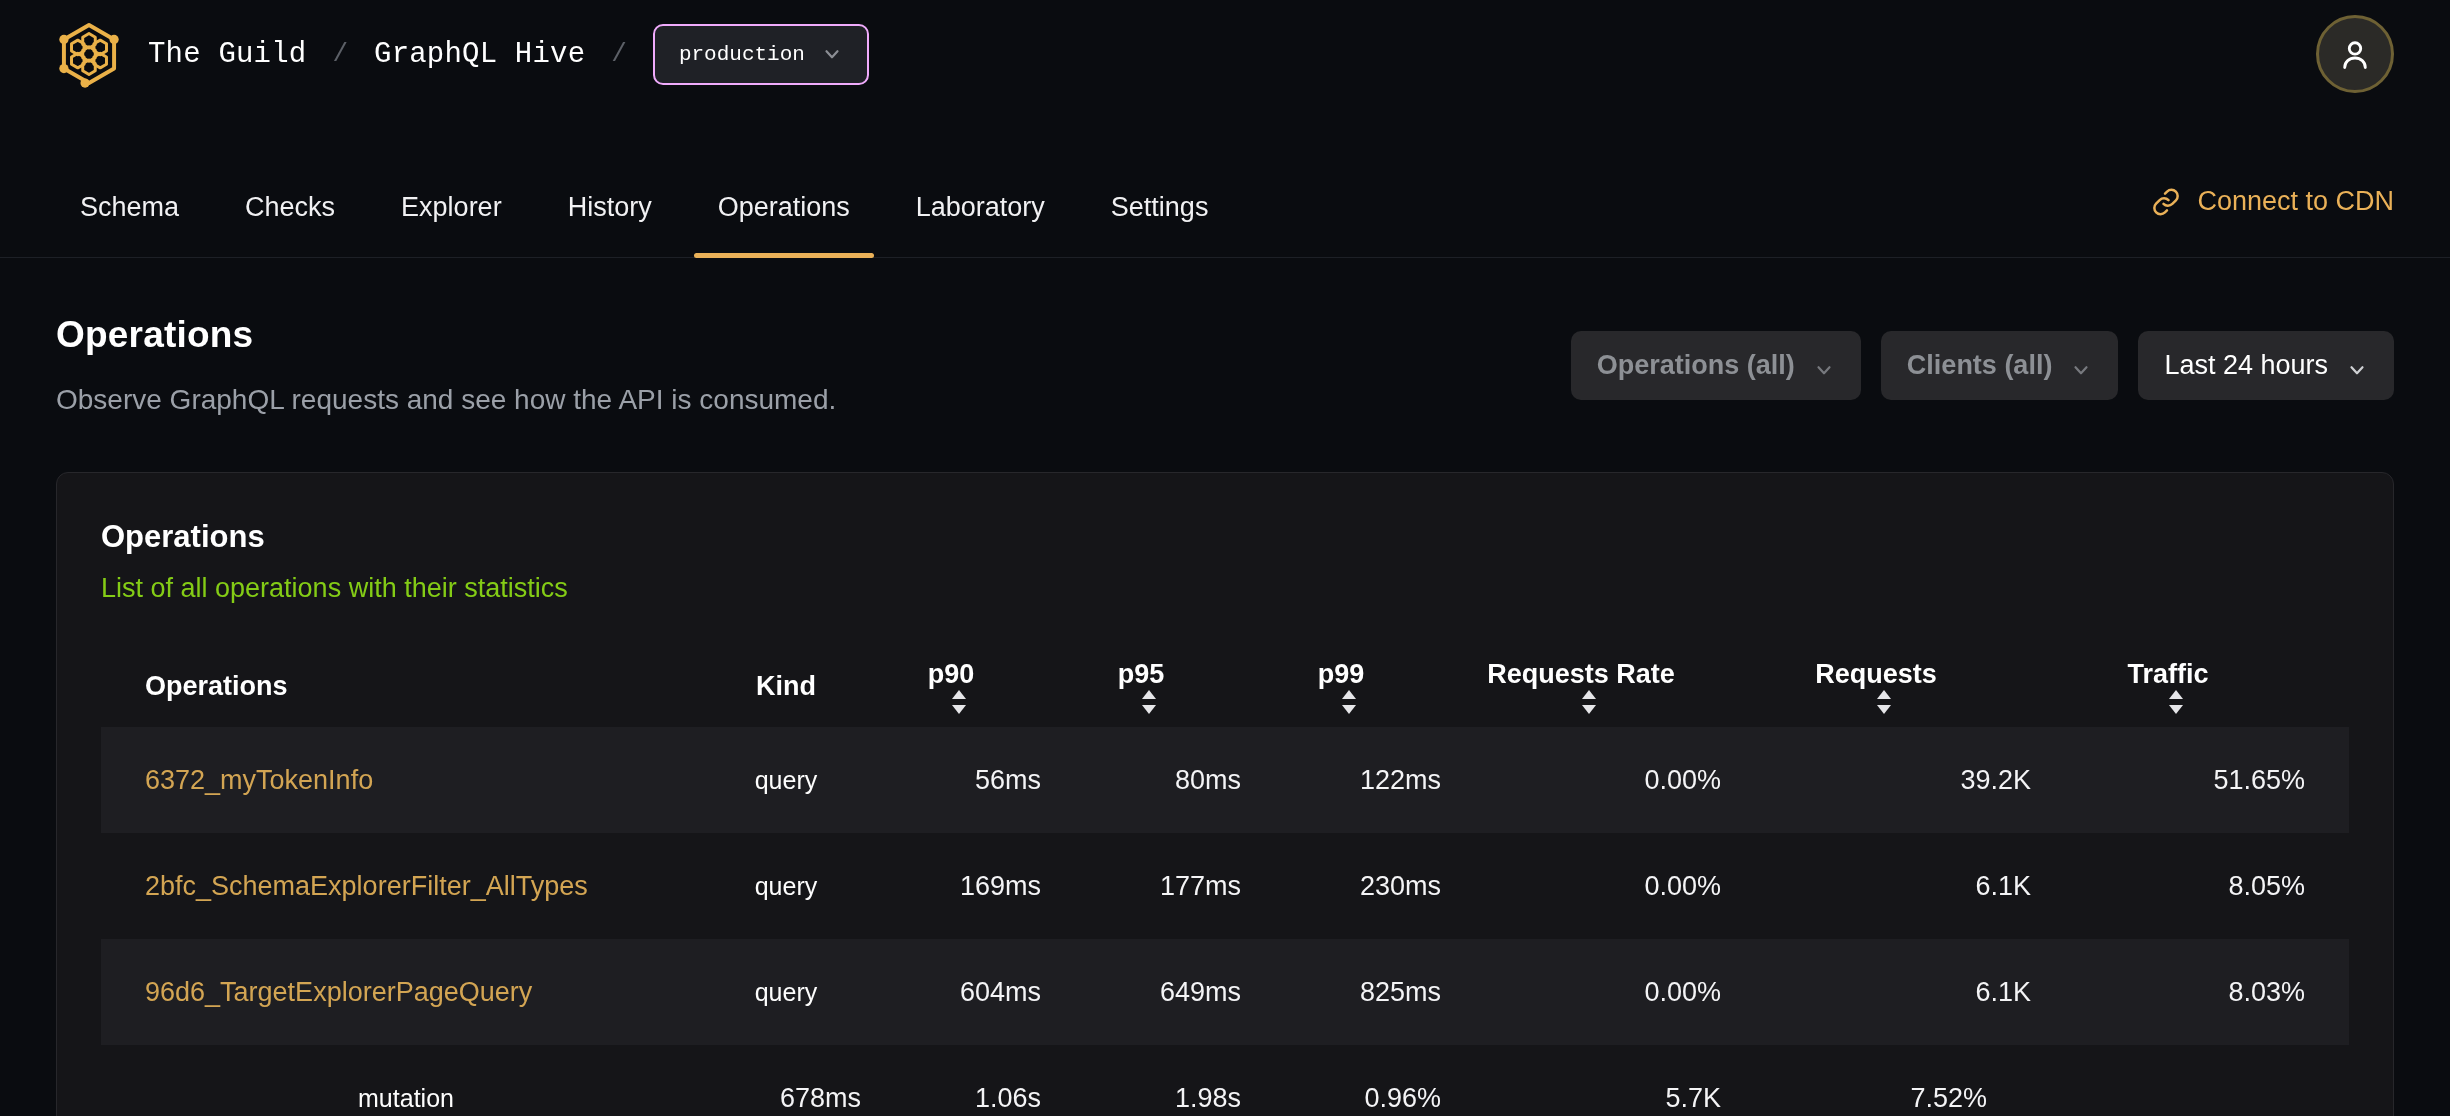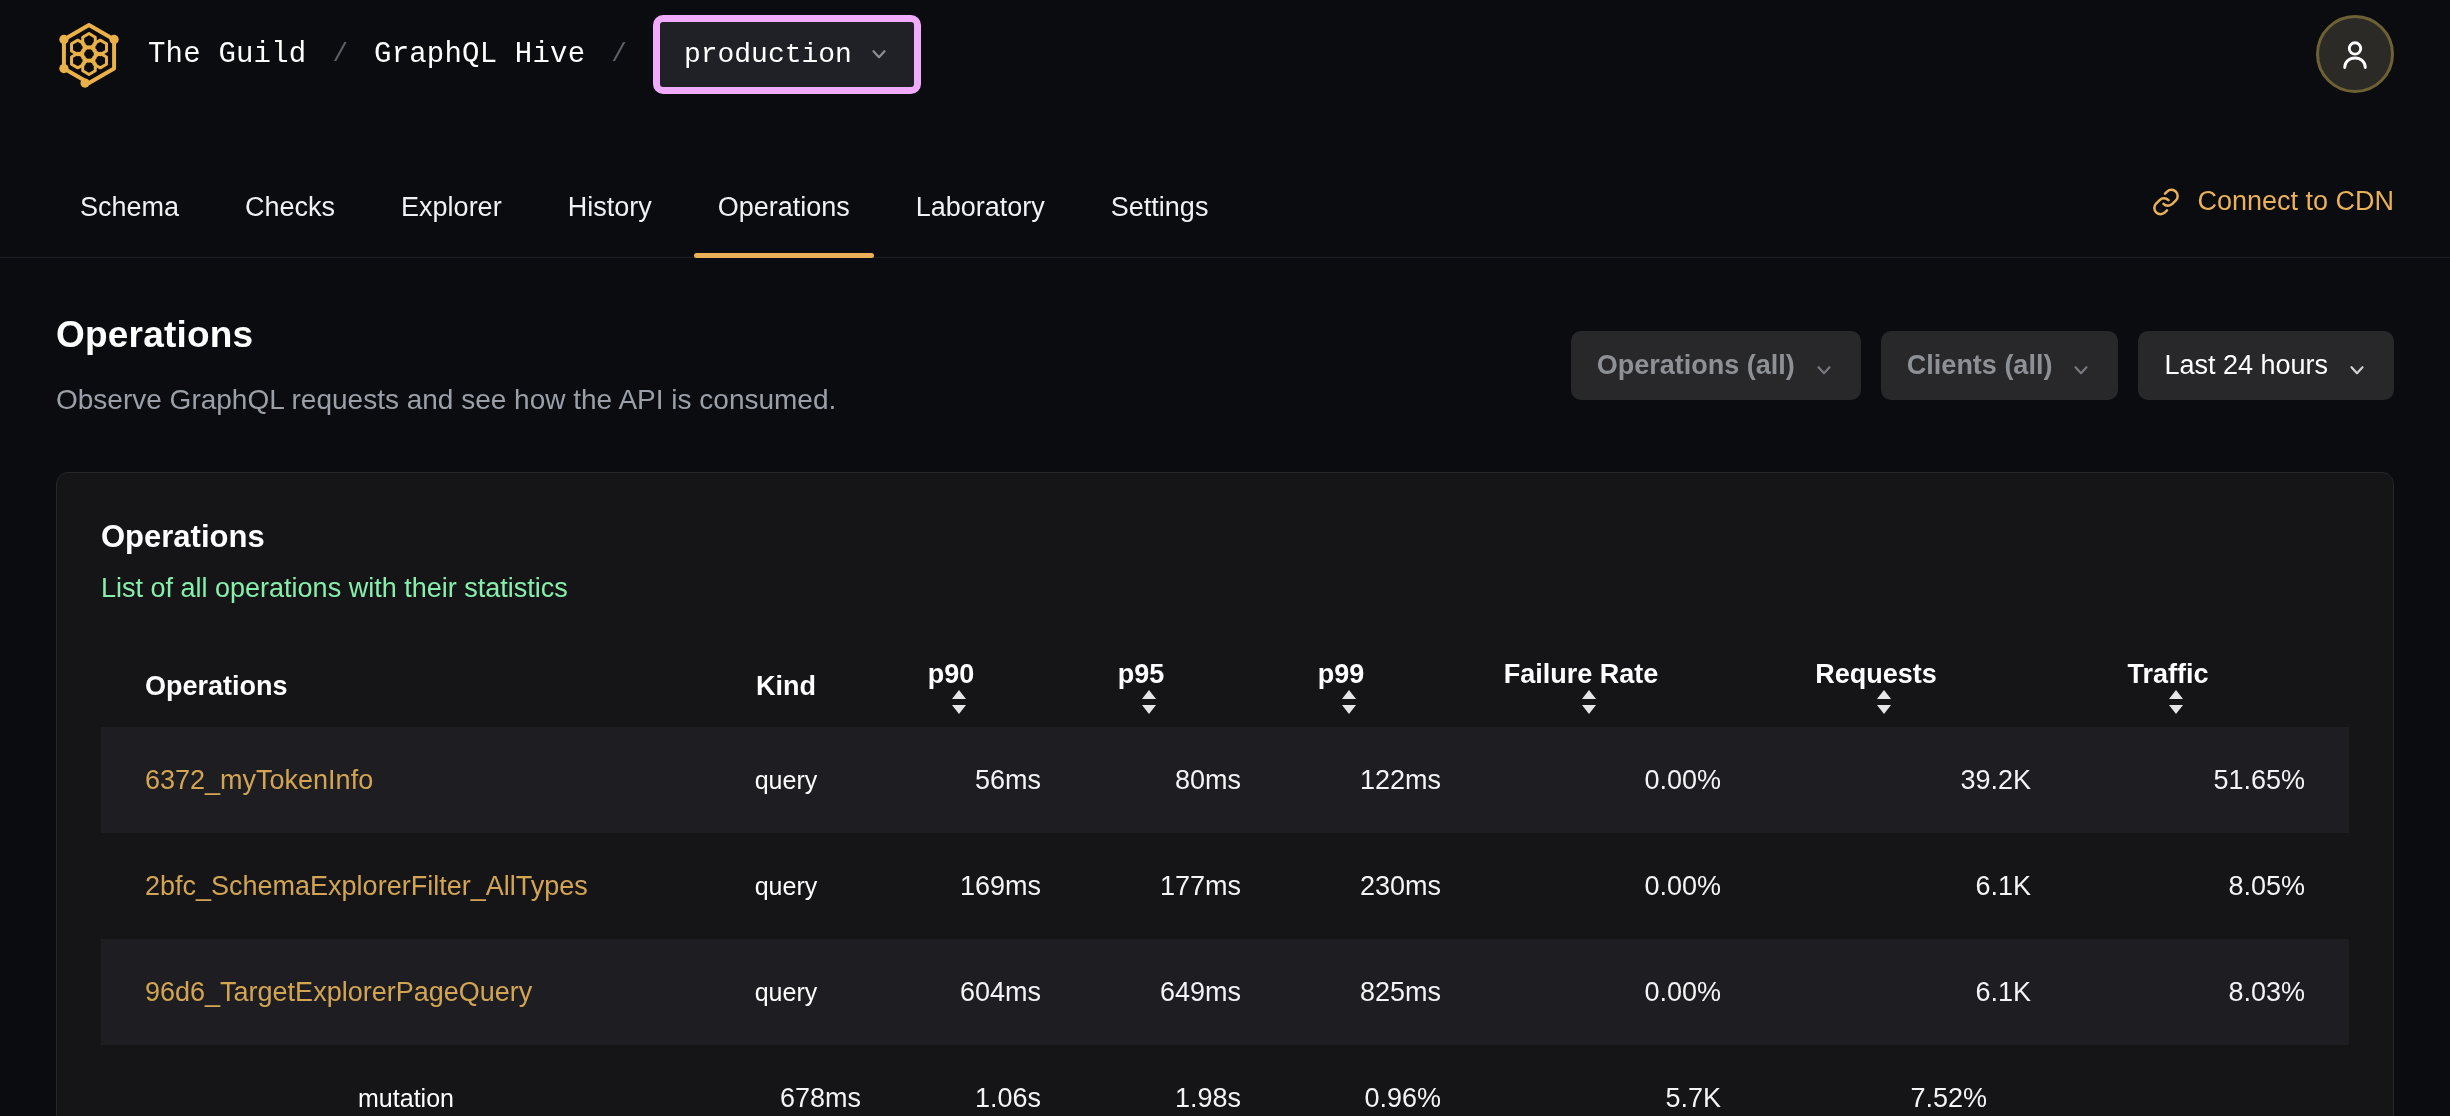--- a/index.html
+++ b/index.html
@@ -18,24 +18,24 @@
     justify-content: space-between;
     padding: 0 56px;
   }
   .crumbs { display: flex; align-items: center; gap: 26px; font-family: Liberation Mono, monospace; }
   .logo { width: 66px; height: 72px; display: block; cursor: pointer; }
   .crumb { font-size: 29px; font-weight: 500; color: #fff; letter-spacing: 0.2px; cursor: pointer; }
   .crumb-sep { font-size: 26px; color: #5c6067; }
   .target-btn {
     display: flex; align-items: center; gap: 16px;
     background: #1f2126;
-    border: 7px solid #f0abfc;
+    border: 2px solid #f0abfc;
     border-radius: 10px;
     padding: 17px 24px;
-    font-size: 28px; color: #fff;
+    font-size: 21px; color: #fff;
     font-family: inherit;
     cursor: pointer;
   }
   .avatar {
     width: 78px; height: 78px; border-radius: 50%;
     background: #2b2a27;
     border: 3px solid #6e6134;
     display: flex; align-items: center; justify-content: center;
     cursor: pointer;
   }
@@ -102,21 +102,21 @@
   .card {
     margin: 56px 56px 0;
     background: #151518;
     border: 1px solid #27272b;
     border-radius: 12px;
     padding-top: 44px;
     height: 700px;
     overflow: hidden;
   }
   .card-title { font-size: 31px; font-weight: 700; padding: 0 44px; line-height: 40px; }
-  .card-subtitle { font-size: 27px; color: #86efac; padding: 0 44px; margin-top: 14px; line-height: 34px; }
+  .card-subtitle { font-size: 27px; color: #84cc16; padding: 0 44px; margin-top: 14px; line-height: 34px; }
 
   
   .table { margin: 40px 44px 0; }
   .thead, .tr {
     display: grid;
     grid-template-columns: 610px 150px 180px 200px 200px 280px 310px 1fr;
     align-items: center;
   }
   .thead { height: 82px; }
   .th {
@@ -273,21 +273,21 @@
           </span>
       </div>
       <div class="th right sortable">
         <span>p99</span>
         <span class="sort">
             <i class="up"></i>
             <i class="down"></i>
           </span>
       </div>
       <div class="th right sortable">
-        <span>Failure Rate</span>
+        <span>Requests Rate</span>
         <span class="sort">
             <i class="up"></i>
             <i class="down"></i>
           </span>
       </div>
       <div class="th right sortable">
         <span>Requests</span>
         <span class="sort">
             <i class="up"></i>
             <i class="down"></i>

